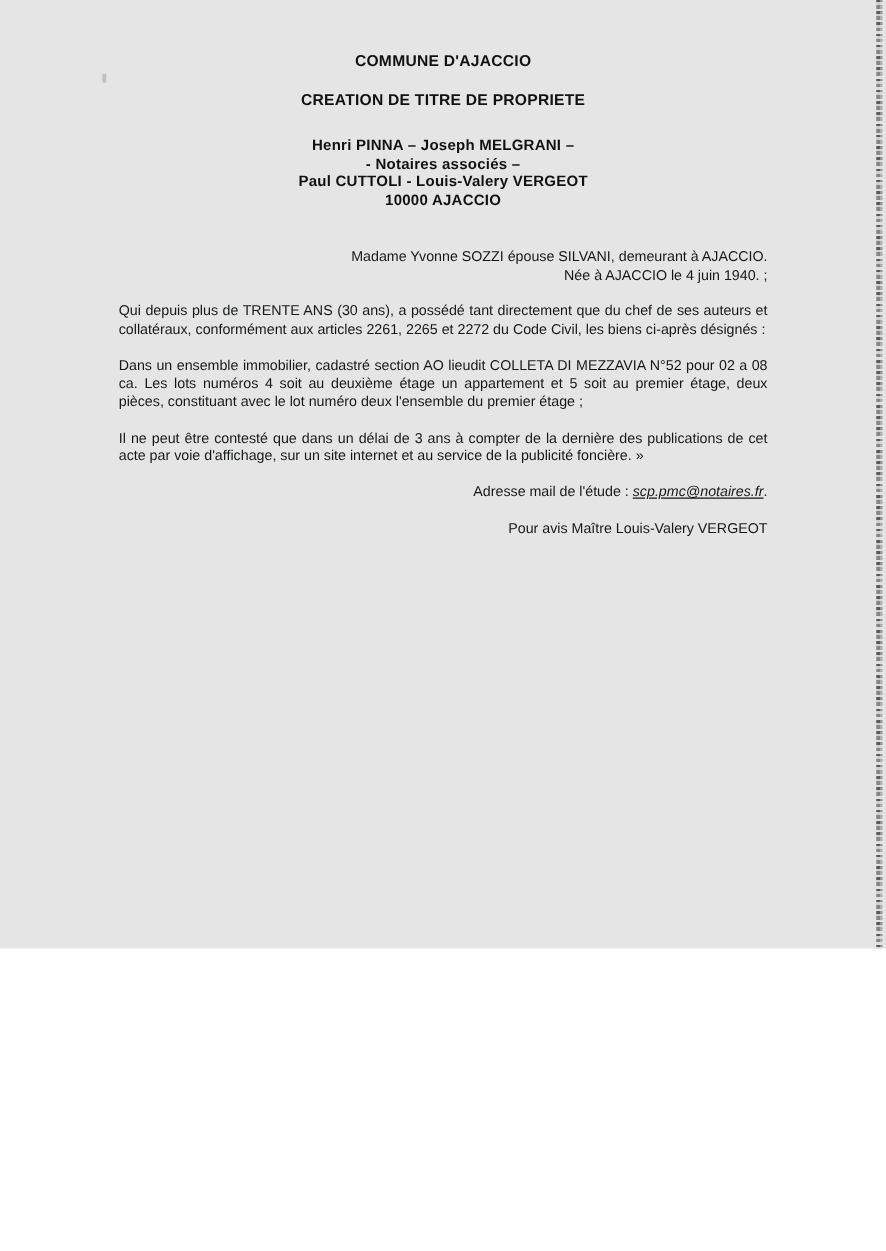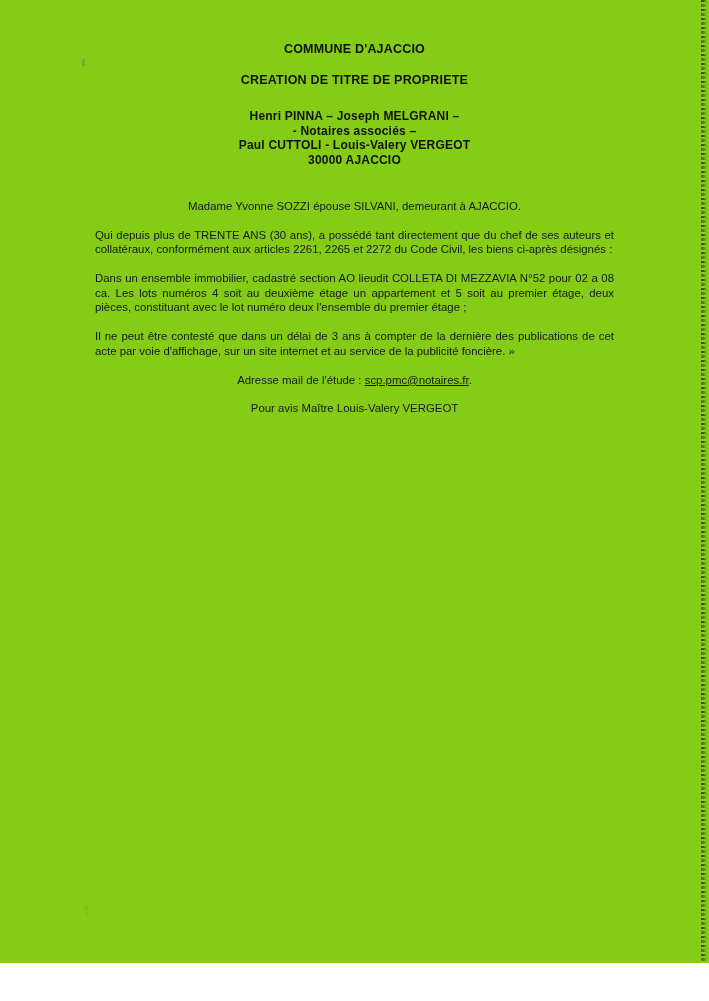--- a/index.html
+++ b/index.html
@@ -4,22 +4,22 @@
 <title>Commune d'Ajaccio — Création de titre de propriété</title>
 <style>
   html, body {
     margin: 0;
     padding: 0;
     background: #ffffff;
   }
   .page {
     position: relative;
     width: 709px;
-    height: 963px;
-    background: #84cc16;
+    height: 759px;
+    background: #e5e5e5;
     overflow: hidden;
     font-family: "Liberation Sans", sans-serif;
     color: #111111;
     -webkit-font-smoothing: none;
   }
 
   
   .scan-stripe {
     position: absolute;
     top: 0;
@@ -83,32 +83,33 @@
     position: absolute;
     left: 95px;
     top: 199px;
     width: 519px;
     font-size: 11.4px;
     line-height: 14.6px;
     color: #15181a;
   }
   .para {
     margin: 0 0 14.2px 0;
-    text-align: center;
+    text-align: right;
   }
   .para.justify {
     text-align: justify;
     text-justify: inter-word;
   }
   .para .ln {
     display: block;
   }
   a.maillink, .maillink {
     color: #15181a;
     text-decoration: underline;
+    font-style: italic;
   }
 </style>
 </head>
 <body>
 
 <div class="page">
 
   <div class="scan-stripe"></div>
   <div class="scan-stripe soft"></div>
   <div class="speck a"></div>
@@ -117,29 +118,30 @@
 
   <div class="doc-header">
     <div class="head-line head-title-1">COMMUNE D'AJACCIO</div>
 
     <div class="head-line head-title-2">CREATION DE TITRE DE PROPRIETE</div>
 
     <div class="notaires-block">
       <div class="head-line">Henri PINNA – Joseph MELGRANI –</div>
       <div class="head-line">- Notaires associés –</div>
       <div class="head-line">Paul CUTTOLI - Louis-Valery VERGEOT</div>
-      <div class="head-line">30000 AJACCIO</div>
+      <div class="head-line">10000 AJACCIO</div>
     </div>
   </div>
 
   <div class="body-text">
 
 
     <p class="para">
       <span class="ln">Madame Yvonne SOZZI épouse SILVANI, demeurant à AJACCIO.</span>
+      <span class="ln">Née à AJACCIO le 4 juin 1940. ;</span>
     </p>
 
     <p class="para justify">Qui depuis plus de TRENTE ANS (30 ans), a possédé tant directement que du chef de ses auteurs et collatéraux, conformément aux articles 2261, 2265 et 2272 du Code Civil, les biens ci-après désignés :</p>
 
 
     <p class="para justify">Dans un ensemble immobilier, cadastré section AO lieudit COLLETA DI MEZZAVIA N°52 pour 02 a 08 ca. Les lots numéros 4 soit au deuxième étage un appartement et 5 soit au premier étage, deux pièces, constituant avec le lot numéro deux l'ensemble du premier étage ;</p>
 
 
 
     <p class="para justify">Il ne peut être contesté que dans un délai de 3 ans à compter de la dernière des publications de cet acte par voie d'affichage, sur un site internet et au service de la publicité foncière. »</p>

